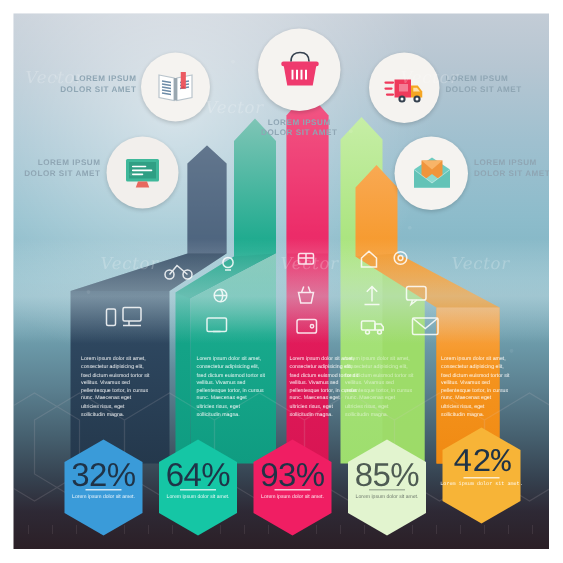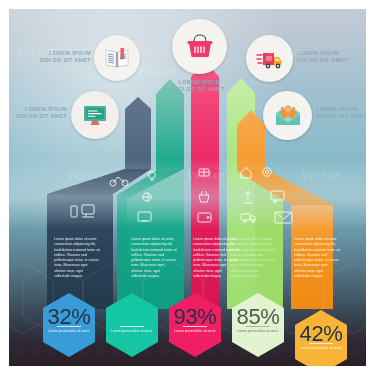--- a/index.html
+++ b/index.html
@@ -278,20 +278,21 @@
       </svg>
       <div class="pct">32%</div>
       <div class="rule"></div>
       <div class="sub">Lorem ipsum dolor sit amet.</div>
     </div>
 
     <div class="hexwrap dark" style="left:93px; top:282px;">
       <svg viewBox="0 0 60 68" style="position:absolute;inset:0;width:100%;height:100%">
         <path d="M30,2 L56,17 L56,51 L30,66 L4,51 L4,17 Z" fill="#15c6a5"></path>
       </svg>
+      <div class="pct">64%</div>
       <div class="rule"></div>
       <div class="sub">Lorem ipsum dolor sit amet.</div>
     </div>
 
     <div class="hexwrap dark" style="left:156px; top:282px;">
       <svg viewBox="0 0 60 68" style="position:absolute;inset:0;width:100%;height:100%">
         <path d="M30,2 L56,17 L56,51 L30,66 L4,51 L4,17 Z" fill="#f01e63"></path>
       </svg>
       <div class="pct">93%</div>
       <div class="rule"></div>
@@ -300,21 +301,21 @@
 
     <div class="hexwrap light" style="left:219px; top:282px;">
       <svg viewBox="0 0 60 68" style="position:absolute;inset:0;width:100%;height:100%">
         <path d="M30,2 L56,17 L56,51 L30,66 L4,51 L4,17 Z" fill="#e2f4cf"></path>
       </svg>
       <div class="pct">85%</div>
       <div class="rule"></div>
       <div class="sub">Lorem ipsum dolor sit amet.</div>
     </div>
 
-    <div class="hexwrap dark" style="left:282px; top:299px;">
+    <div class="hexwrap dark" style="left:282px; top:274px;font-family:Liberation Mono, monospace;">
       <svg viewBox="0 0 60 68" style="position:absolute;inset:0;width:100%;height:100%">
         <path d="M30,2 L56,17 L56,51 L30,66 L4,51 L4,17 Z" fill="#f7b437"></path>
       </svg>
       <div class="pct">42%</div>
       <div class="rule"></div>
       <div class="sub">Lorem ipsum dolor sit amet.</div>
     </div>
 
     <div class="badge" style="left:85px; top:26px; width:46px; height:46px;">
       <svg width="26" height="26" viewBox="0 0 26 26">

